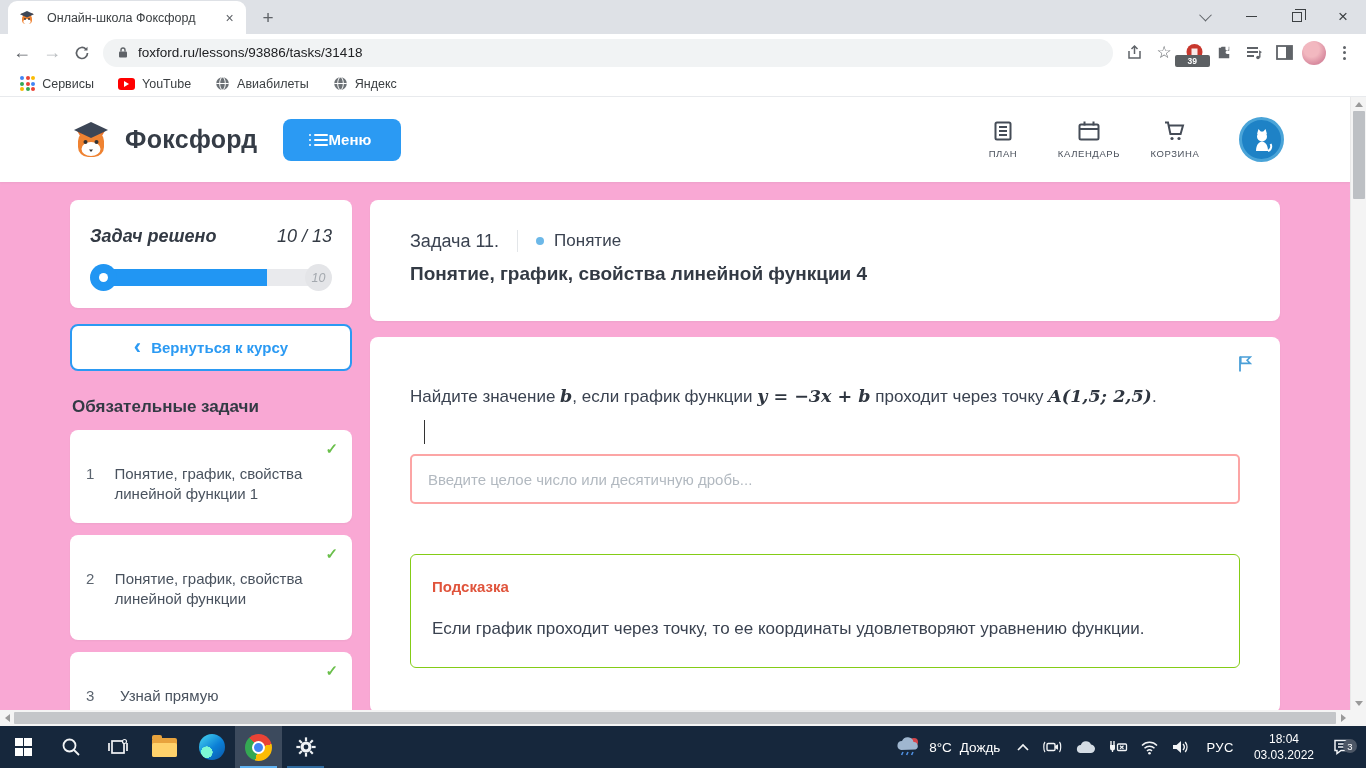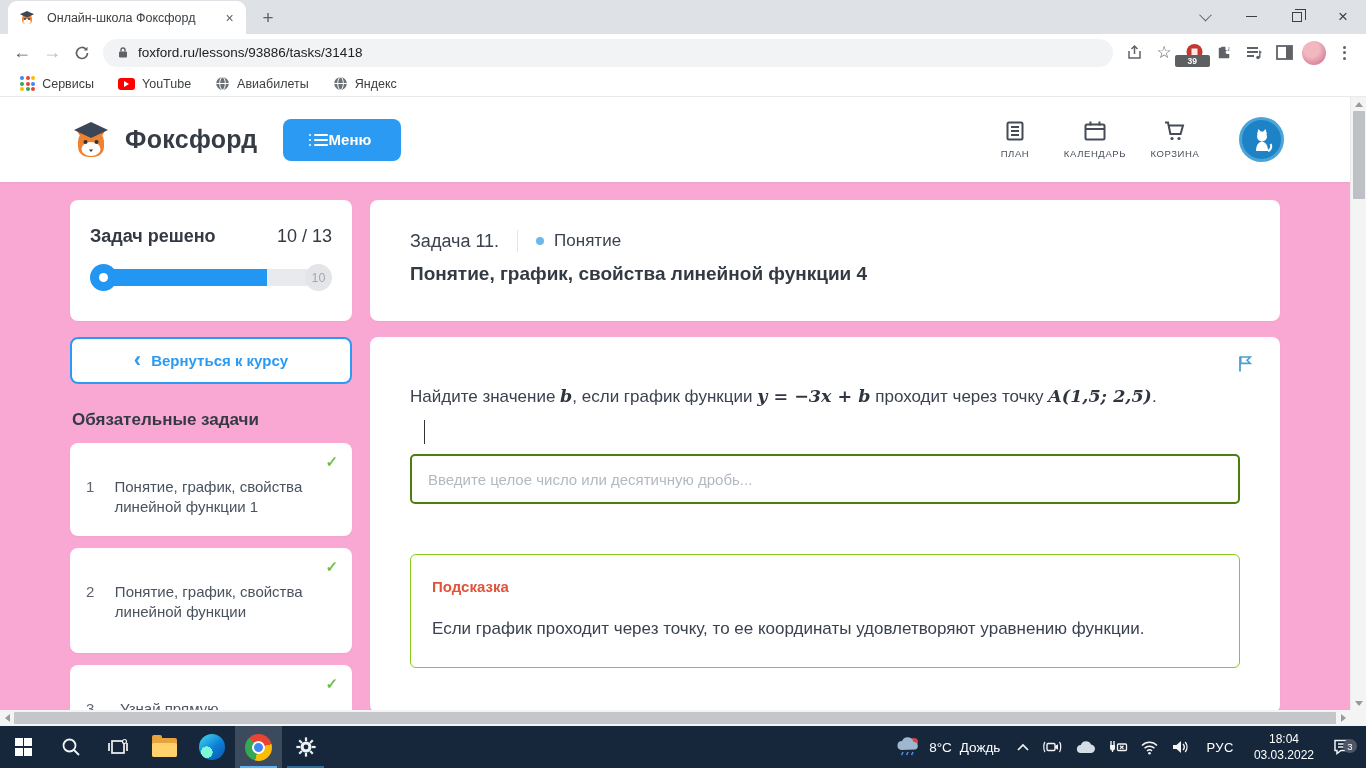--- a/index.html
+++ b/index.html
@@ -46,33 +46,33 @@
   .viewport { position:absolute; top:97px; left:0; width:1350px; height:613px; background:#f9a8d4; overflow:hidden; }
 
   
   .site-header { height:85px; background:#fff; display:flex; align-items:center; padding:0 66px 0 70px; box-shadow:0 1px 2px rgba(40,50,60,.06); }
   .brand-name { font-size:25px; font-weight:bold; color:#353c46; letter-spacing:.3px; margin-left:13px; }
   .menu-btn { margin-left:26px; width:118px; height:42px; background:#2b9af3; border:none; border-radius:8px; color:#fff; font-weight:bold; font-size:15px; display:flex; align-items:center; justify-content:center; gap:1px; font-family:inherit; }
   .menu-lines { display:flex; flex-direction:column; gap:3px; }
   .menu-lines i { display:block; width:14px; height:2px; background:#fff; border-radius:1px; position:relative; }
   .menu-lines i:before { content:""; position:absolute; left:-5px; top:0; width:2px; height:2px; background:#fff; border-radius:50%; }
   .hdr-spacer { flex:1; }
-  .hdr-nav { display:flex; align-items:flex-start; gap:4px; }
+  .hdr-nav { display:flex; align-items:flex-start; gap:10px; }
   .hdr-nav-item { width:76px; display:flex; flex-direction:column; align-items:center; gap:6px; color:#454c57; }
   .hdr-nav-label { font-size:9.5px; letter-spacing:.6px; color:#4a515c; }
   .hdr-avatar { margin-left:26px; width:45px; height:45px; border-radius:50%; background:#1e82c6; border:3px solid #4aa4d8; display:flex; align-items:center; justify-content:center; }
 
   
   .page-body { display:flex; padding:18px 70px 0 70px; gap:18px; }
   .sidebar { width:282px; flex:none; }
   .main-col { width:910px; flex:none; }
   .card { background:#fff; border-radius:8px; box-shadow:0 1px 2px rgba(40,50,60,.05); }
 
   
-  .progress-card { padding:26px 20px 30px; }
+  .progress-card { padding:26px 20px 17px;font-style:italic; }
   .progress-row { display:flex; justify-content:space-between; align-items:baseline; }
   .progress-title { font-size:18px; font-weight:bold; color:#333a44; }
   .progress-value { font-size:18px; color:#333a44; }
   .pbar { position:relative; height:27px; margin-top:17px; }
   .pbar-track { position:absolute; left:9px; right:9px; top:5px; height:17px; background:#e9eaed; border-radius:9px; }
   .pbar-fill { position:absolute; left:9px; top:5px; width:168px; height:17px; background:#2196f3; border-radius:9px 0 0 9px; }
   .pbar-knob { position:absolute; left:0; top:0; width:27px; height:27px; background:#2196f3; border-radius:50%; display:flex; align-items:center; justify-content:center; }
   .pbar-knob i { width:9px; height:9px; background:#fff; border-radius:50%; }
   .pbar-end { position:absolute; right:0; top:0; width:27px; height:27px; background:#e4e5e8; border-radius:50%; display:flex; align-items:center; justify-content:center; font-size:12.5px; color:#a4a9af; }
 
@@ -92,21 +92,21 @@
   .task-label { font-size:18px; color:#3a4250; }
   .v-div { width:1px; height:22px; background:#e3e6e9; margin:0 18px; }
   .diff-dot { width:8px; height:8px; border-radius:50%; background:#6cb8e8; margin-right:10px; }
   .diff-label { font-size:17px; color:#3a4250; }
   .task-title { margin-top:11px; font-size:19px; font-weight:bold; color:#333a44; }
 
   .q-card { position:relative; padding:22px 40px; height:376px; overflow:hidden; }
   .flag-btn { position:absolute; top:17px; right:26px; }
   .question { margin-top:27px; font-size:17px; color:#3a4250; }
   .mathv { font-family:"DejaVu Serif", serif; font-style:italic; font-weight:600; font-size:17.5px; color:#2f3640; }
-  .answer-input { margin-top:47px; width:100%; height:50px; border:2px solid #4d7c0f; border-radius:5px; padding:0 16px; font-size:15px; color:#333; font-family:inherit; outline:none; background:#fff; position:relative; }
+  .answer-input { margin-top:47px; width:100%; height:50px; border:2px solid #fca5a5; border-radius:5px; padding:0 16px; font-size:15px; color:#333; font-family:inherit; outline:none; background:#fff; position:relative; }
   .answer-input::placeholder { color:#b2b9c0; }
   .input-wrap { position:relative; }
   .caret { position:absolute; left:14px; top:13px; width:1px; height:24px; background:#333; }
   .hint-box { margin-top:50px; border:1px solid #84cc16; border-radius:6px; padding:23px 21px; }
   .hint-title { color:#e0543c; font-size:15px; font-weight:bold; }
   .hint-text { margin-top:19px; font-size:17px; color:#3a4250; line-height:1.75; max-width:760px; }
 
   
   .vscroll { position:absolute; top:97px; left:1350px; width:16px; height:613px; background:#f4f4f4; border-left:1px solid #e9e9e9; }
   .vs-arrow { position:absolute; left:0; width:16px; height:14px; display:flex; align-items:center; justify-content:center; }

